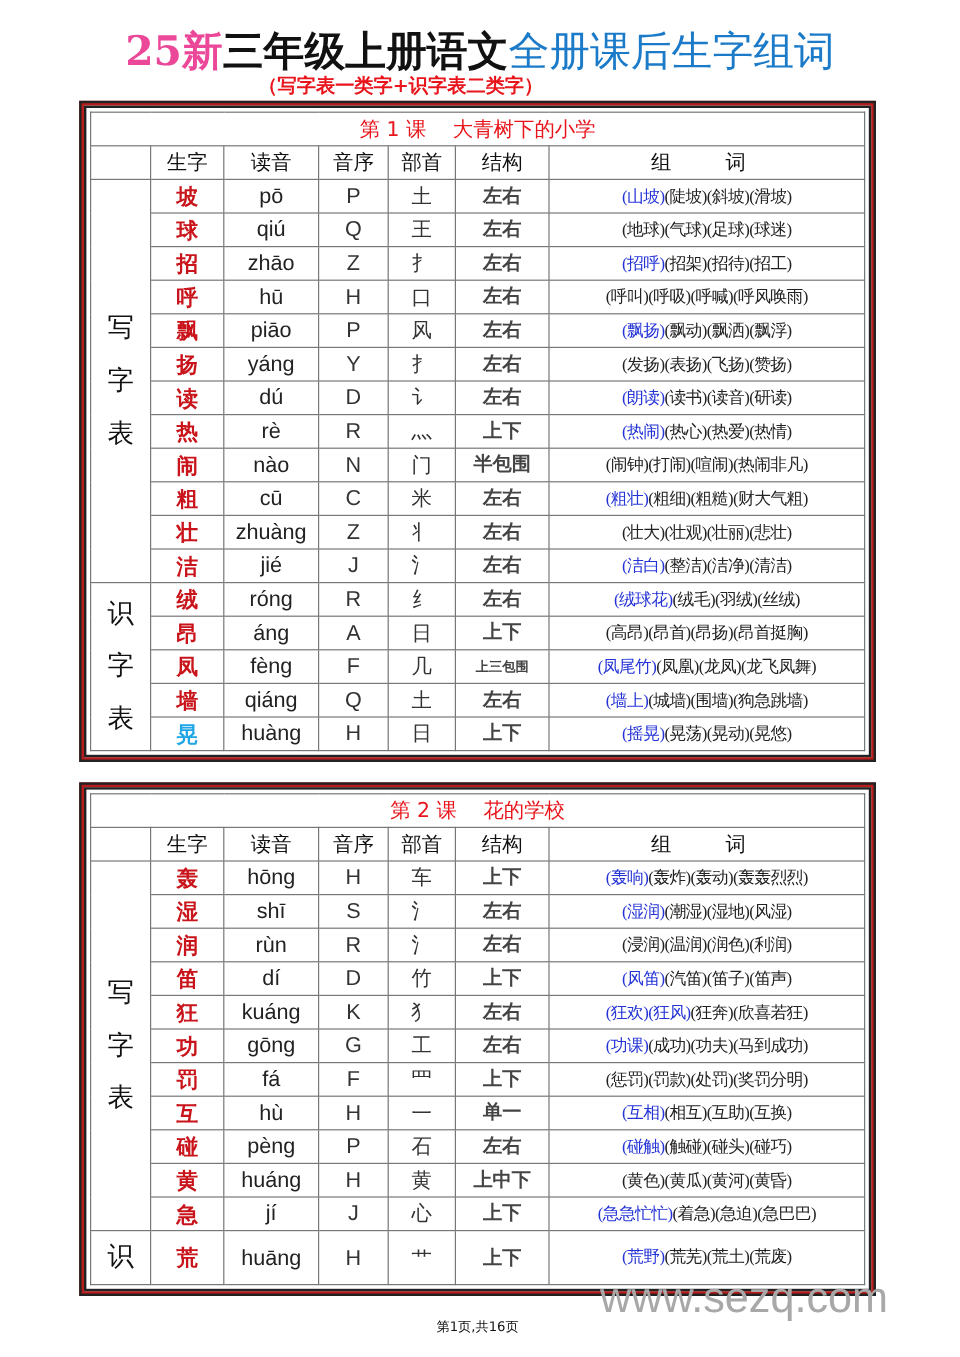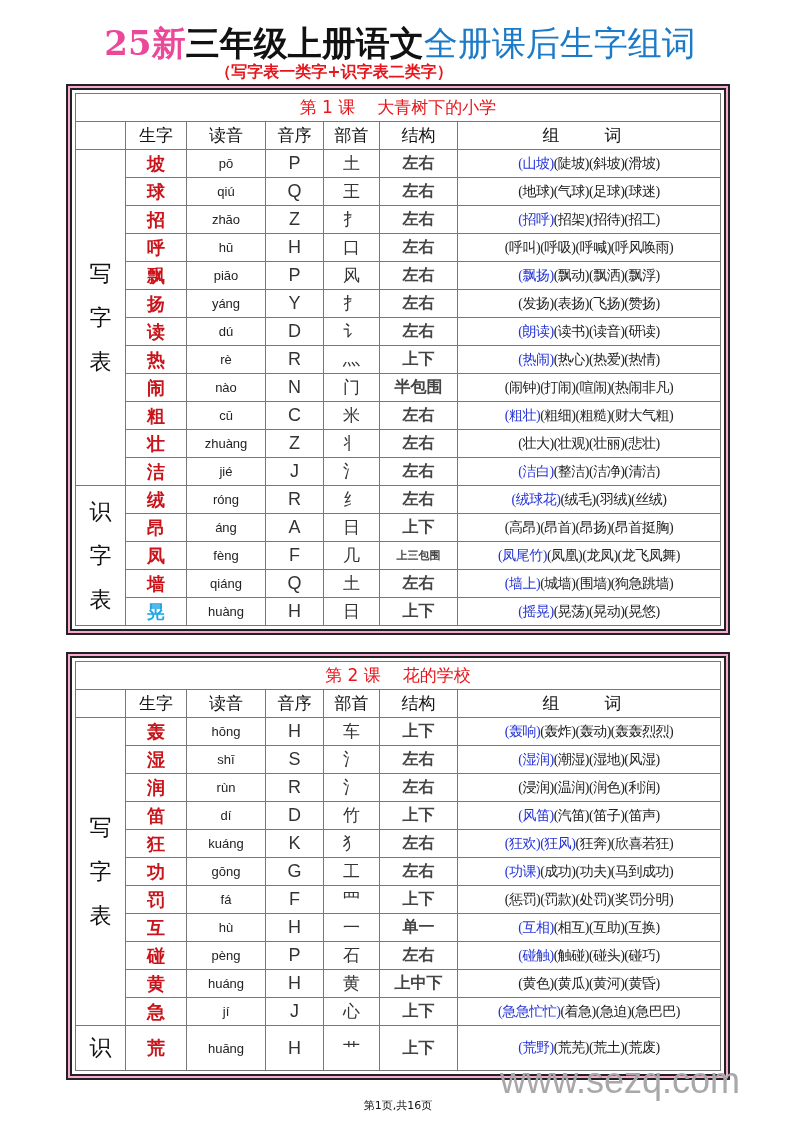--- a/index.html
+++ b/index.html
@@ -16,21 +16,21 @@
   .title .t-blue { color: #1c7bc8; font-weight: normal; }
   .subtitle {
     position: absolute; left: 0; top: 62px; width: 668px; text-align: center;
     font-family: "DejaVu Serif", serif; font-size: 16px; font-weight: bold; color: #e8161c;
     line-height: 20px;
   }
 
   .frame {
     position: absolute; left: 66px; width: 664px;
     border: 2px solid #222;
-    background: #f9a8d4;
+    background: #b91c1c;
     padding: 2px;
   }
   .frame-inner {
     border: 2px solid #222;
     background: #fff;
     padding: 3px;
   }
   table.lesson {
     width: 100%; border-collapse: collapse; table-layout: fixed;
     border: 1px solid #555;
@@ -45,21 +45,21 @@
   }
   .lesson-title .gap { display: inline-block; width: 22px; }
   .hdr td { font-size: 17px; height: 28px; color: #111; }
   .hdr td.zuci { letter-spacing: 14px; }
   .side {
     font-family: "DejaVu Serif", serif; font-size: 22px; line-height: 44px;
     color: #111;
   }
   .char { font-family: "DejaVu Serif", serif; font-weight: bold; font-size: 18px; color: #c8141a; }
   .char.cyan { color: #1fa6e6; }
-  .py { font-family: "Liberation Sans", sans-serif; font-size: 13px; color: #222; }
+  .py { font-family: "Liberation Sans", sans-serif; font-size: 18px; color: #222; }
   .ord { font-family: "Liberation Sans", sans-serif; font-size: 18px; color: #333; }
   .rad { font-family: "DejaVu Serif", serif; font-size: 17px; color: #333; }
   .str { font-family: "DejaVu Serif", serif; font-size: 16px; color: #444; font-weight: bold; }
   .str.small { font-size: 11px; }
   .words { font-family: Liberation Serif, serif; font-size: 14px; color: #222; letter-spacing: -0.5px; }
   .words .hl { color: #2433d6; }
 
   .page-num {
     position: absolute; left: 0; top: 1098px; width: 796px; text-align: center;
     font-size: 11px; color: #111; font-family: "DejaVu Sans", sans-serif;

